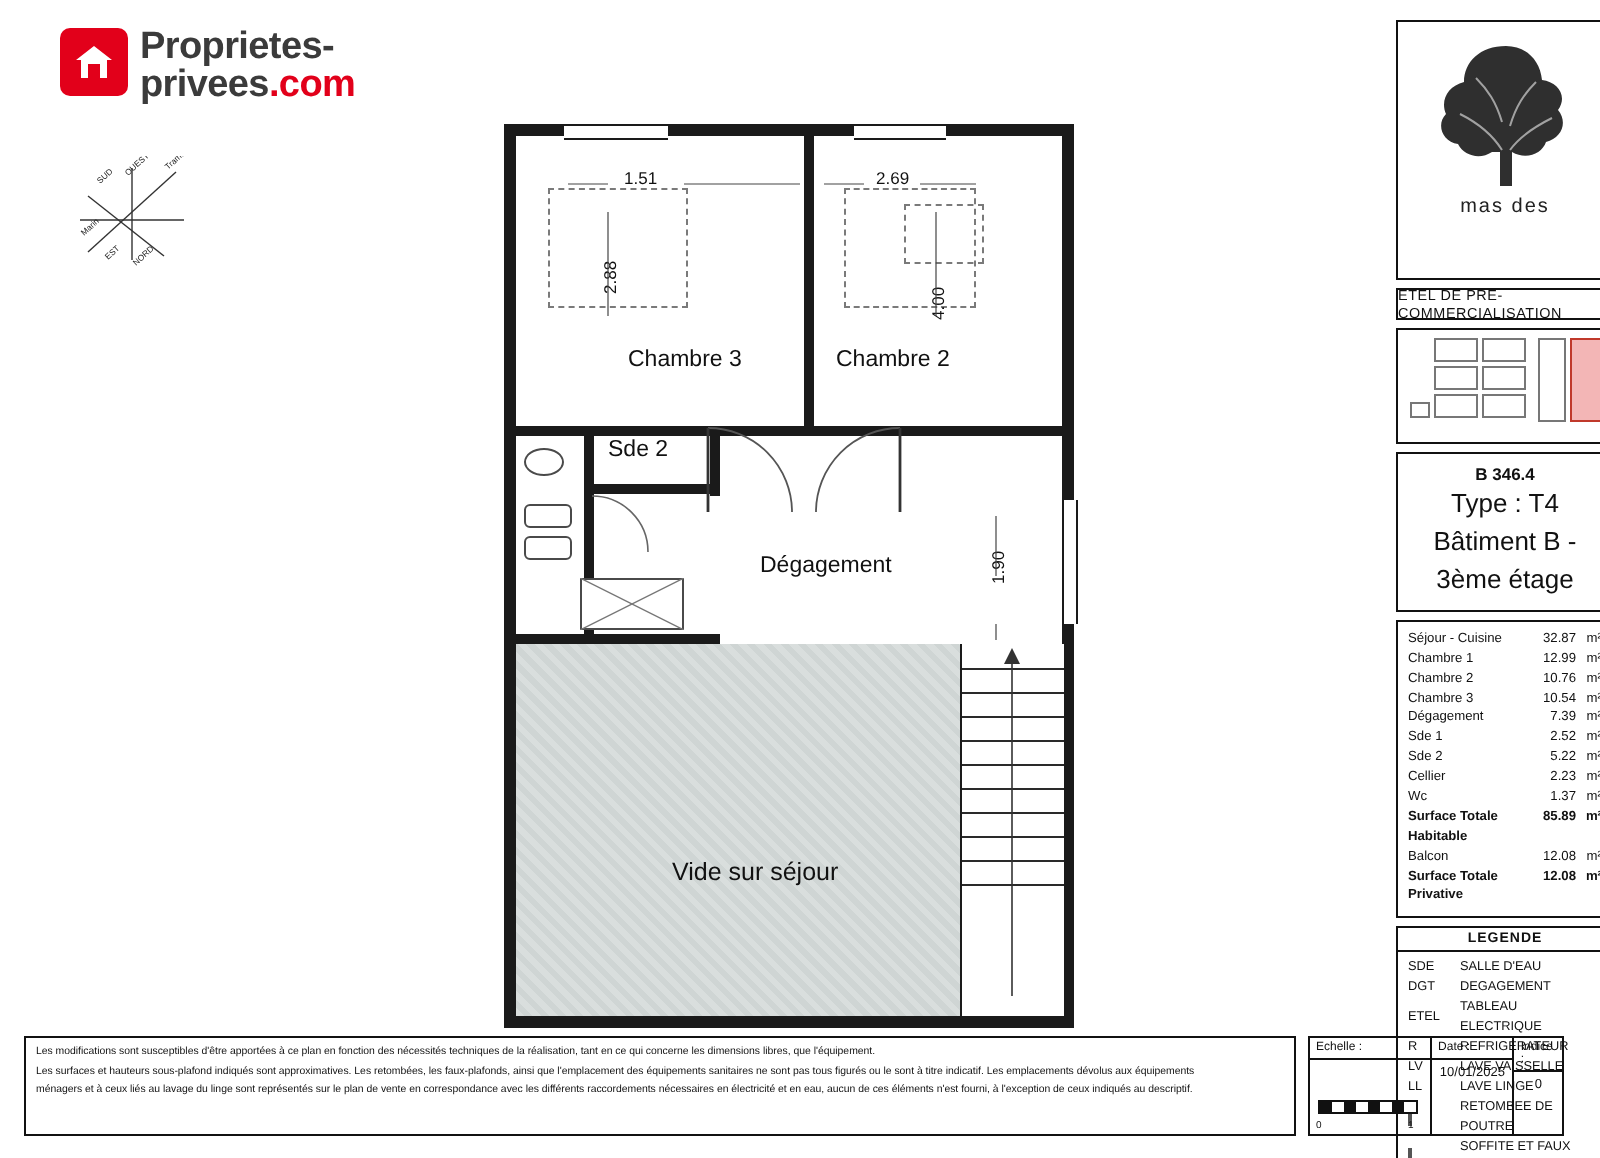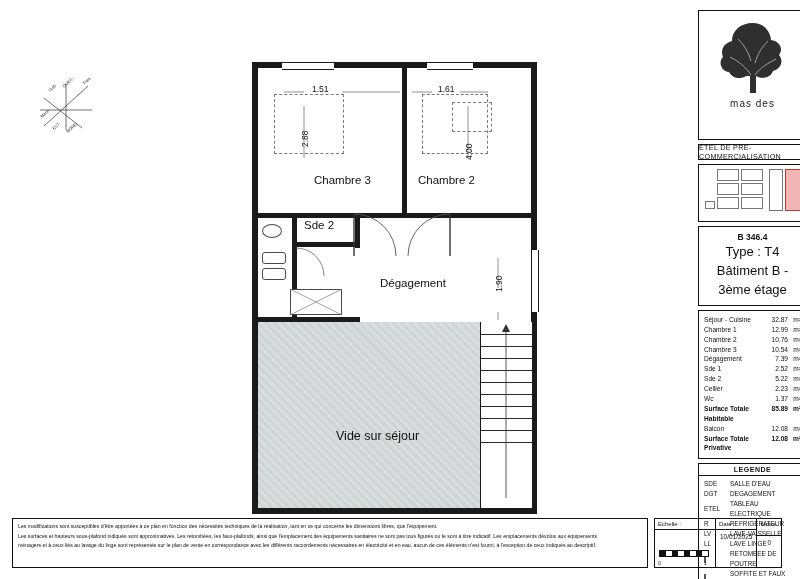--- a/index.html
+++ b/index.html
@@ -90,20 +90,32 @@
   .scale-bar{position:absolute;left:4px;bottom:10px;width:48px;height:5px;border:1px solid #111;background:
     repeating-linear-gradient(90deg,#111 0 6px,#fff 6px 12px);}
   .scale-0{position:absolute;left:3px;bottom:1px;font-size:5px;}
   .scale-1{position:absolute;left:49px;bottom:1px;font-size:5px;}
 </style>
 </head>
 <body>
 
 <div class="page">
 
+  <div class="logo">
+    <div class="logo-mark">
+      <svg class="house" viewBox="0 0 20 18">
+        <path d="M10 1 L19 8 L16.5 8 L16.5 17 L3.5 17 L3.5 8 L1 8 Z" fill="#ffffff"></path>
+        <rect x="7" y="10" width="6" height="7" fill="#e2001a"></rect>
+      </svg>
+    </div>
+    <div class="logo-text">
+      <div class="logo-l1">Proprietes-</div>
+      <div class="logo-l2"><span>privees</span><span class="dotcom">.com</span></div>
+    </div>
+  </div>
 
   <div class="compass">
     <svg width="78" height="60" viewBox="0 0 78 60">
       <g stroke="#333" stroke-width="0.7" fill="none">
         <line x1="8" y1="48" x2="52" y2="8"></line>
         <line x1="8" y1="20" x2="46" y2="50"></line>
         <line x1="30" y1="6" x2="30" y2="52"></line>
         <line x1="4" y1="32" x2="56" y2="32"></line>
       </g>
       <text x="14" y="14" font-size="4.2" fill="#222" transform="rotate(-42 14 14)" font-family="Liberation Sans, sans-serif">SUD</text>
@@ -175,21 +187,21 @@
       </svg>
     </div>
 
     <div class="room-label" style="left:62px;top:112px;">Chambre 3</div>
     <div class="room-label" style="left:166px;top:112px;">Chambre 2</div>
     <div class="room-label" style="left:52px;top:157px;">Sde 2</div>
     <div class="room-label" style="left:128px;top:215px;">Dégagement</div>
     <div class="room-label" style="left:84px;top:325px;font-size:12.5px;margin-top:42px;">Vide sur séjour</div>
 
     <div class="dim" style="left:60px;top:22px;">1.51</div>
-    <div class="dim" style="left:186px;top:22px;">1.61</div>
+    <div class="dim" style="left:186px;top:22px;">2.69</div>
     <div class="dim vert" style="left:48px;top:85px;">2.88</div>
     <div class="dim vert" style="left:212px;top:98px;">4.00</div>
     <div class="dim vert" style="left:242px;top:230px;">1.90</div>
 
     <svg style="position:absolute;left:0;top:0;width:285px;height:452px;pointer-events:none;" viewBox="0 0 285 452">
       <g stroke="#444" stroke-width="0.6">
         <line x1="32" y1="30" x2="52" y2="30"></line>
           <line x1="90" y1="30" x2="148" y2="30"></line>
         <line x1="160" y1="30" x2="180" y2="30"></line>
           <line x1="208" y1="30" x2="236" y2="30"></line>

